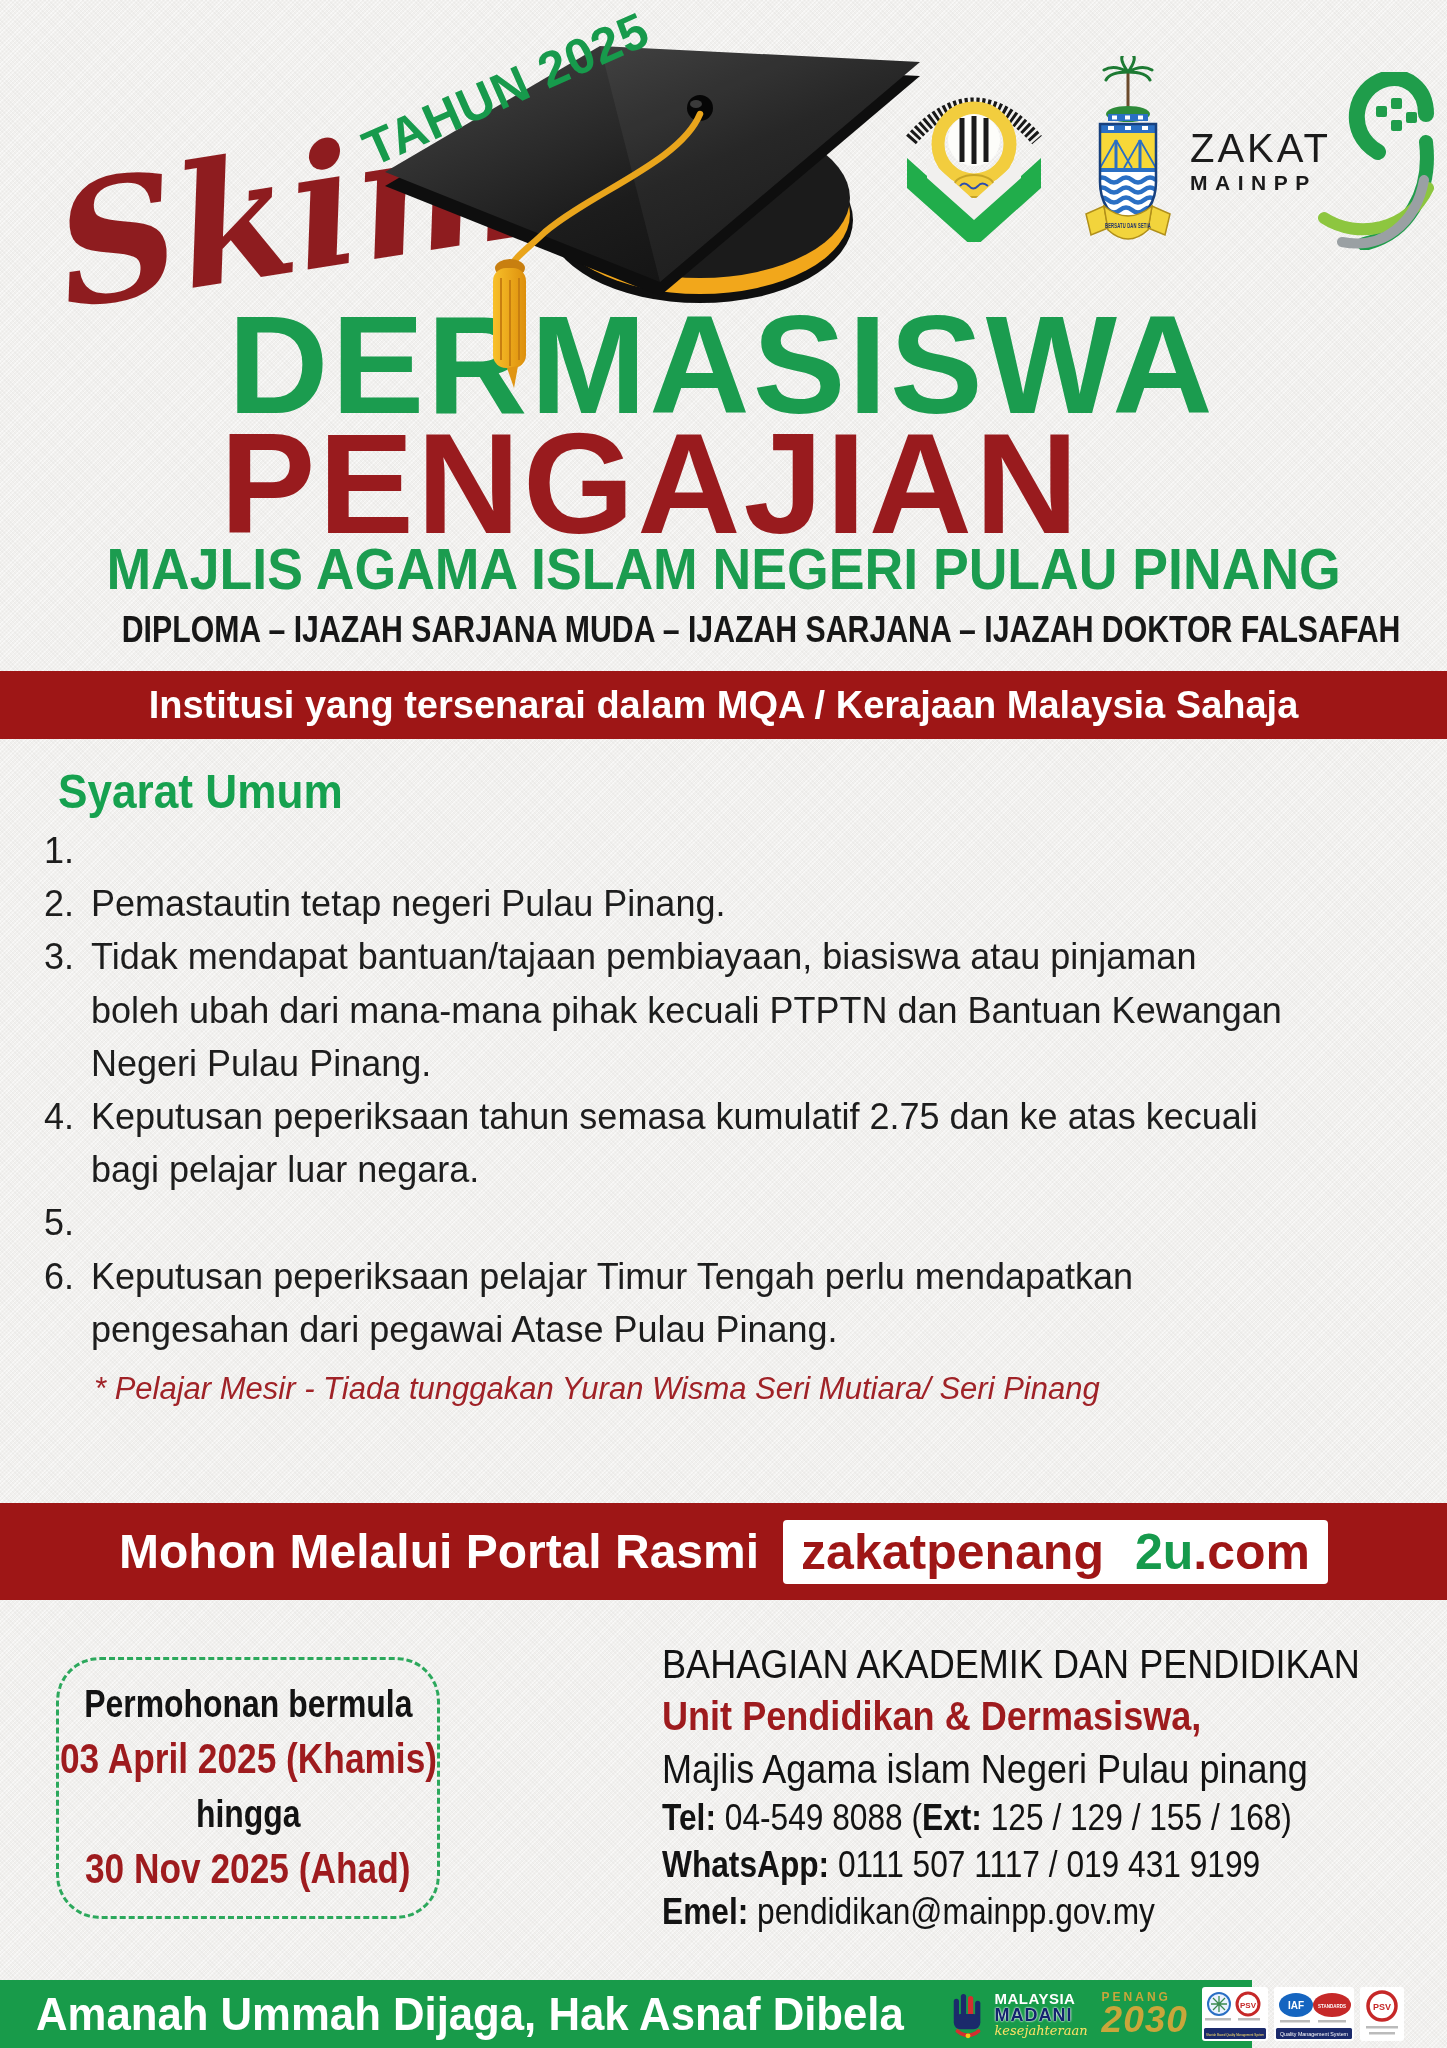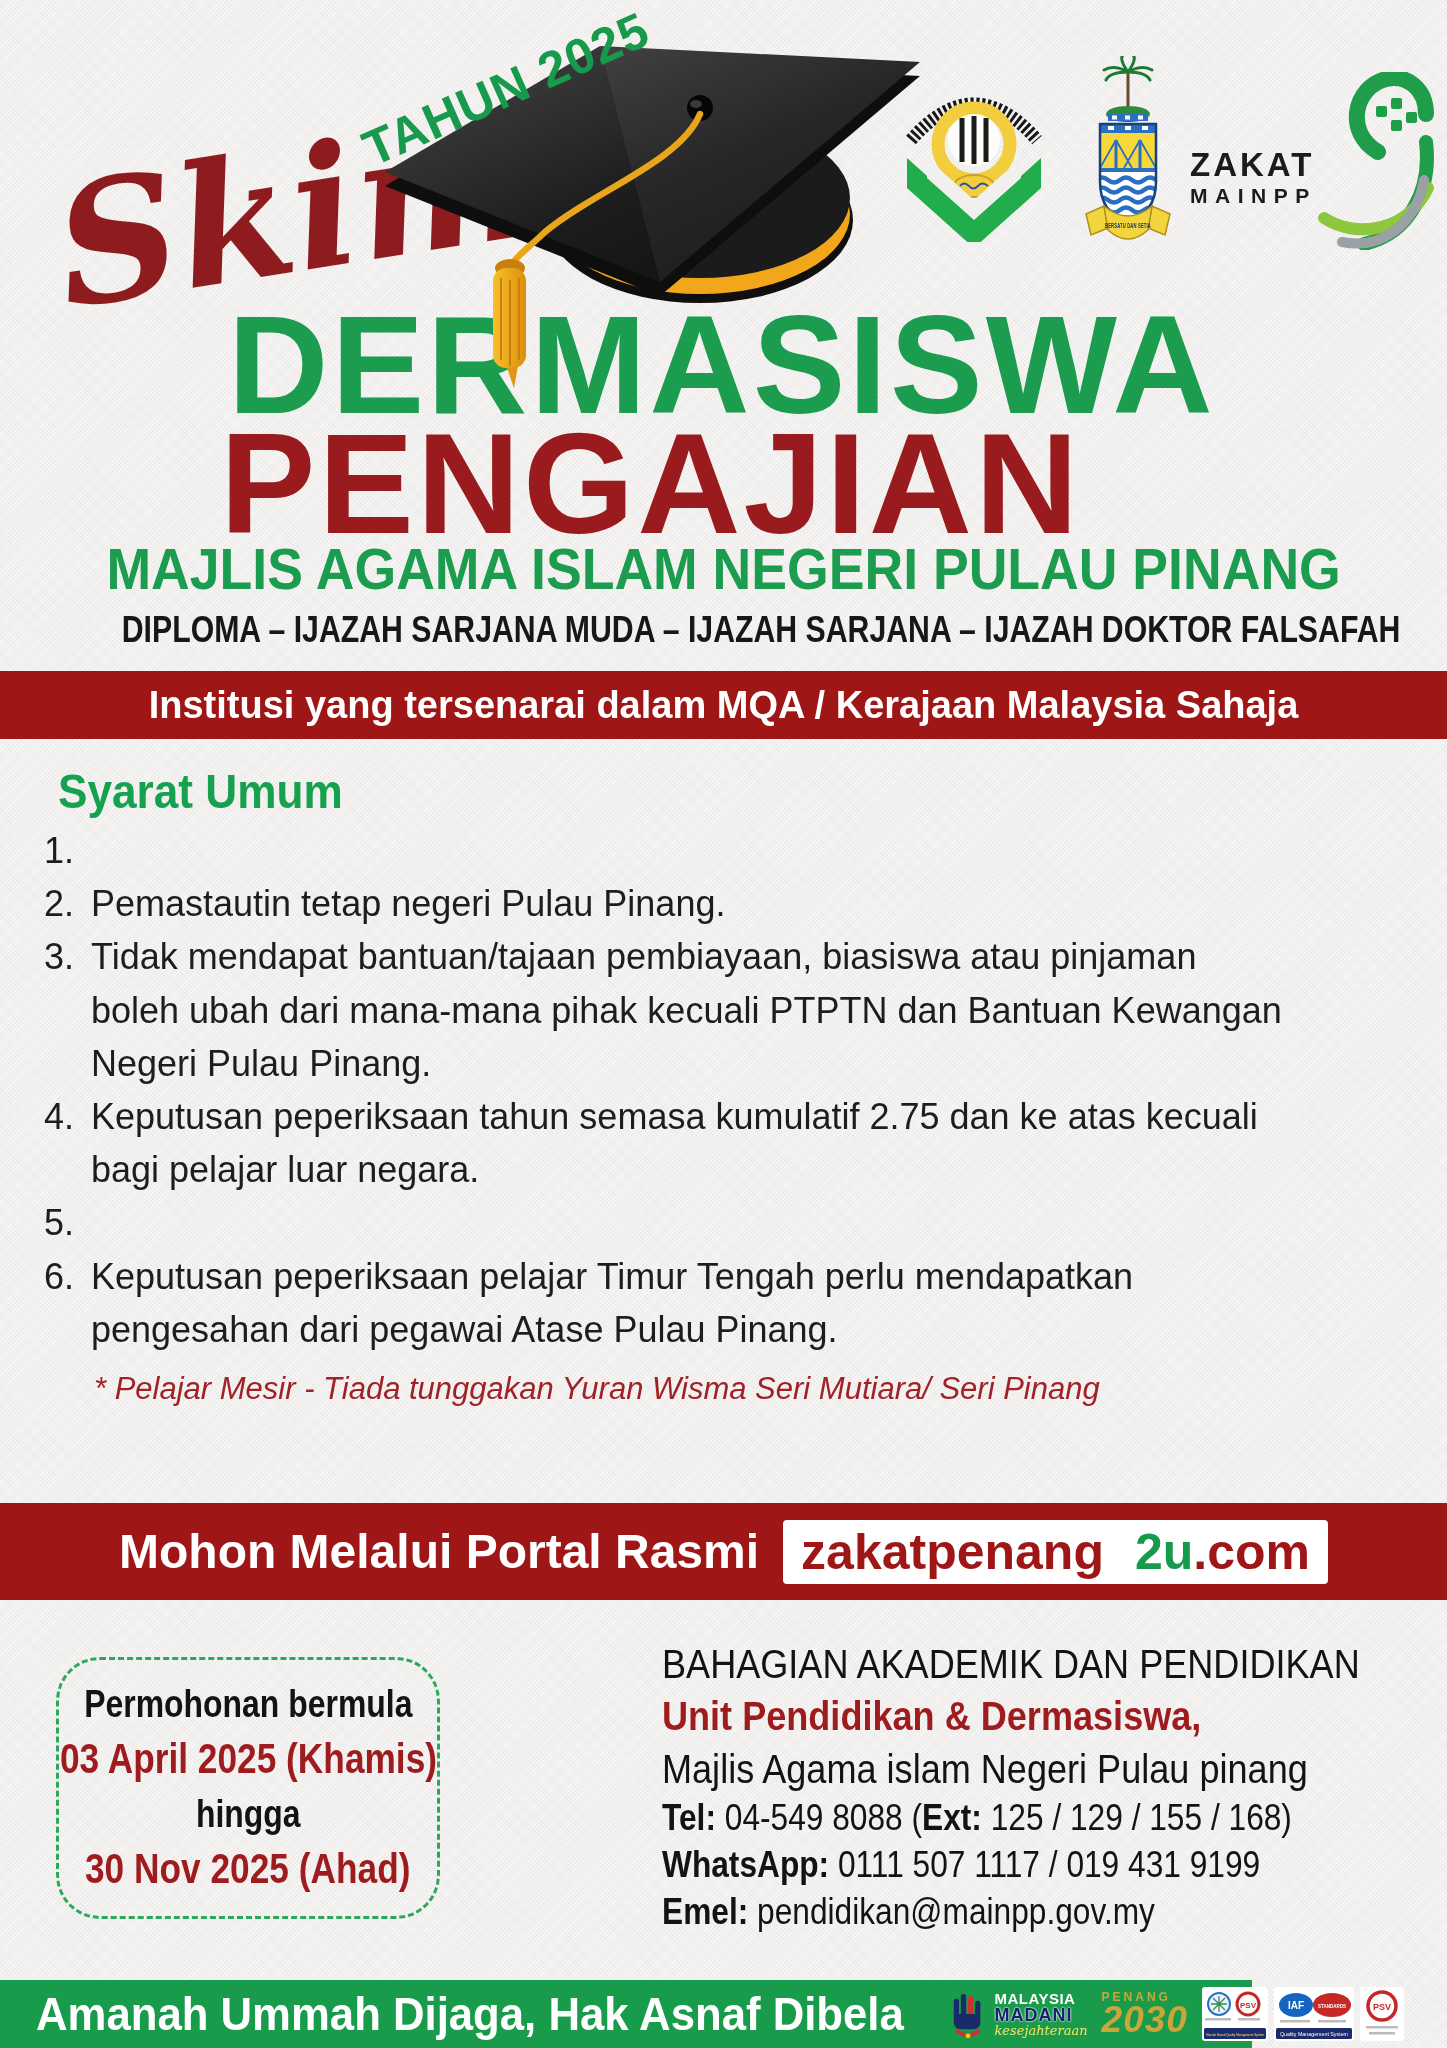--- a/index.html
+++ b/index.html
@@ -16,21 +16,21 @@
   .tahun{left:378px;top:120px;color:#179a4c;font-size:50px;font-weight:800;
          letter-spacing:1px;white-space:nowrap;transform:rotate(-24deg);
          transform-origin:left bottom;z-index:4;}
   .skim{left:55px;top:128px;font-family:"DejaVu Serif","Liberation Serif",serif;
         font-style:italic;font-weight:700;font-size:168px;line-height:1;
         color:#8e1c1f;transform:rotate(-9deg);z-index:2;}
   .gradcap{left:330px;top:42px;z-index:3;}
   .logo-mainpp{left:898px;top:66px;z-index:2;}
   .logo-penang{left:1078px;top:56px;z-index:2;}
   .zakat-text{left:1190px;top:128px;z-index:2;color:#1b1b1b;line-height:1;}
-  .zakat-text .z1{font-size:33px;font-weight:700;letter-spacing:3px;margin-top:20px;}
+  .zakat-text .z1{font-size:40px;font-weight:400;letter-spacing:3px;}
   .zakat-text .z2{font-size:21px;font-weight:700;letter-spacing:7.5px;margin-top:4px;}
   .zakat-swoosh{left:1316px;top:72px;z-index:2;}
   .title-green{left:228px;top:295px;font-size:139px;font-weight:700;letter-spacing:3px;
                line-height:1;color:#1b9c4f;z-index:2;white-space:nowrap;}
   .title-red{left:220px;top:412px;font-size:143px;font-weight:700;letter-spacing:3px;
              line-height:1;color:#991b1e;z-index:2;white-space:nowrap;}
   .org-line{left:0;top:541px;width:1447px;text-align:center;color:#1b9c4f;
             font-size:57px;font-weight:700;line-height:1;}
   .org-line span{display:inline-block;transform:scaleX(0.94);transform-origin:center;white-space:nowrap;}
   .levels-line{left:0;top:612px;width:1447px;text-align:center;color:#171717;

